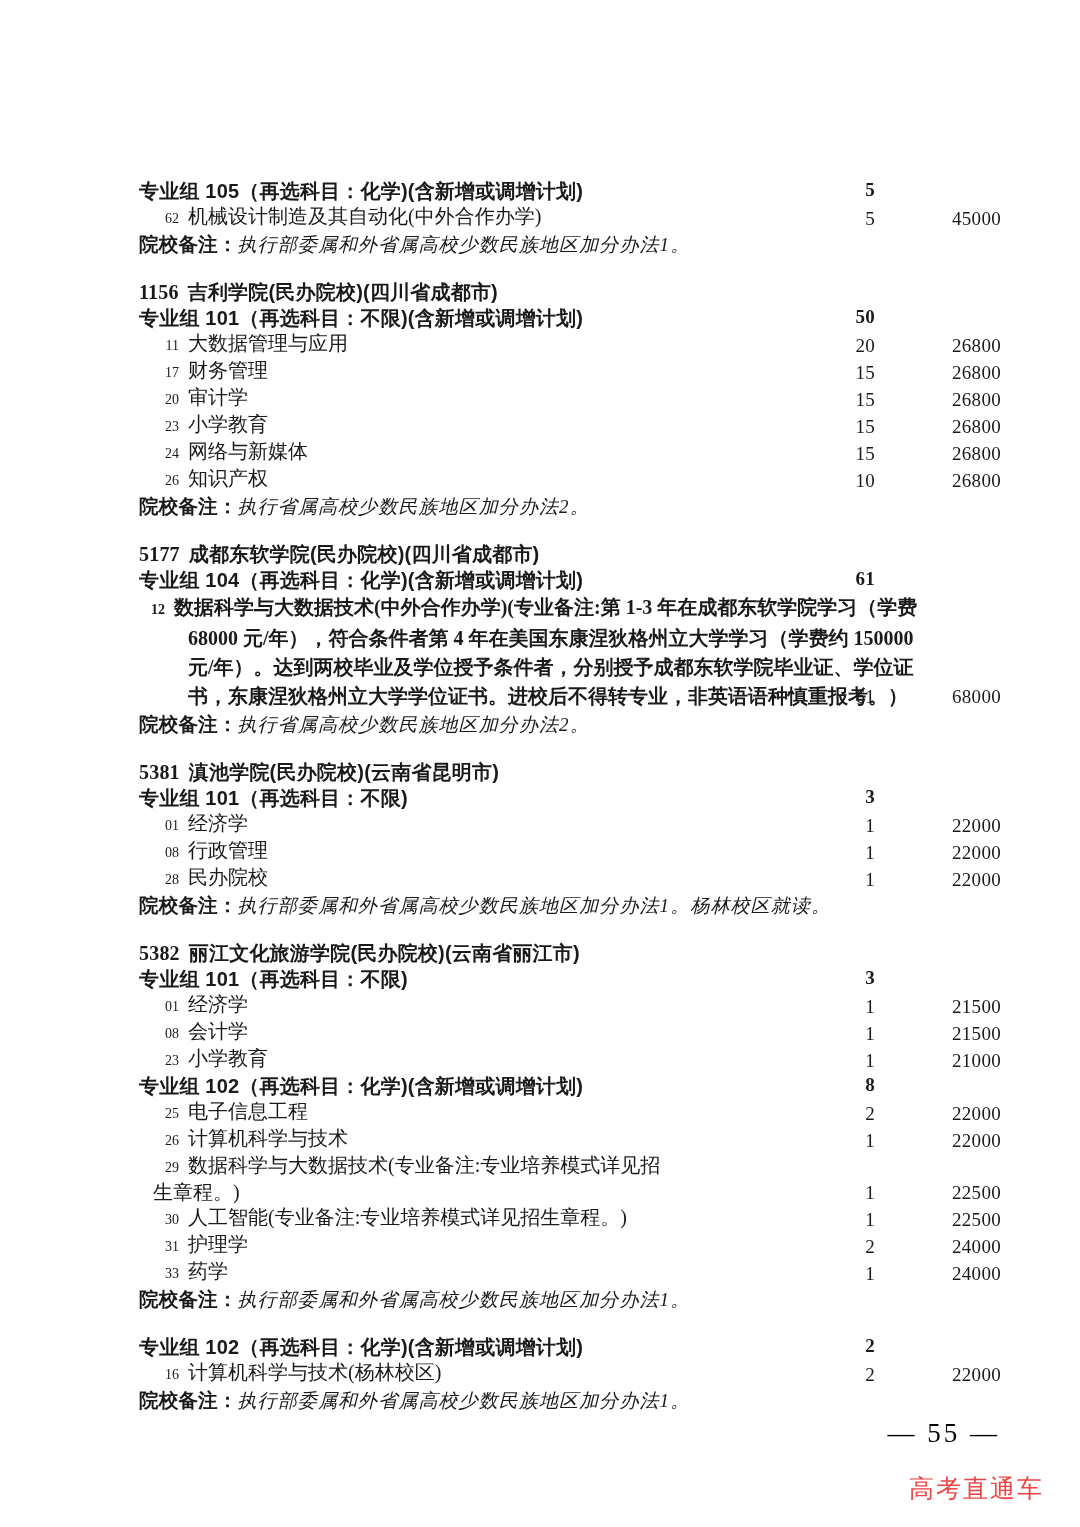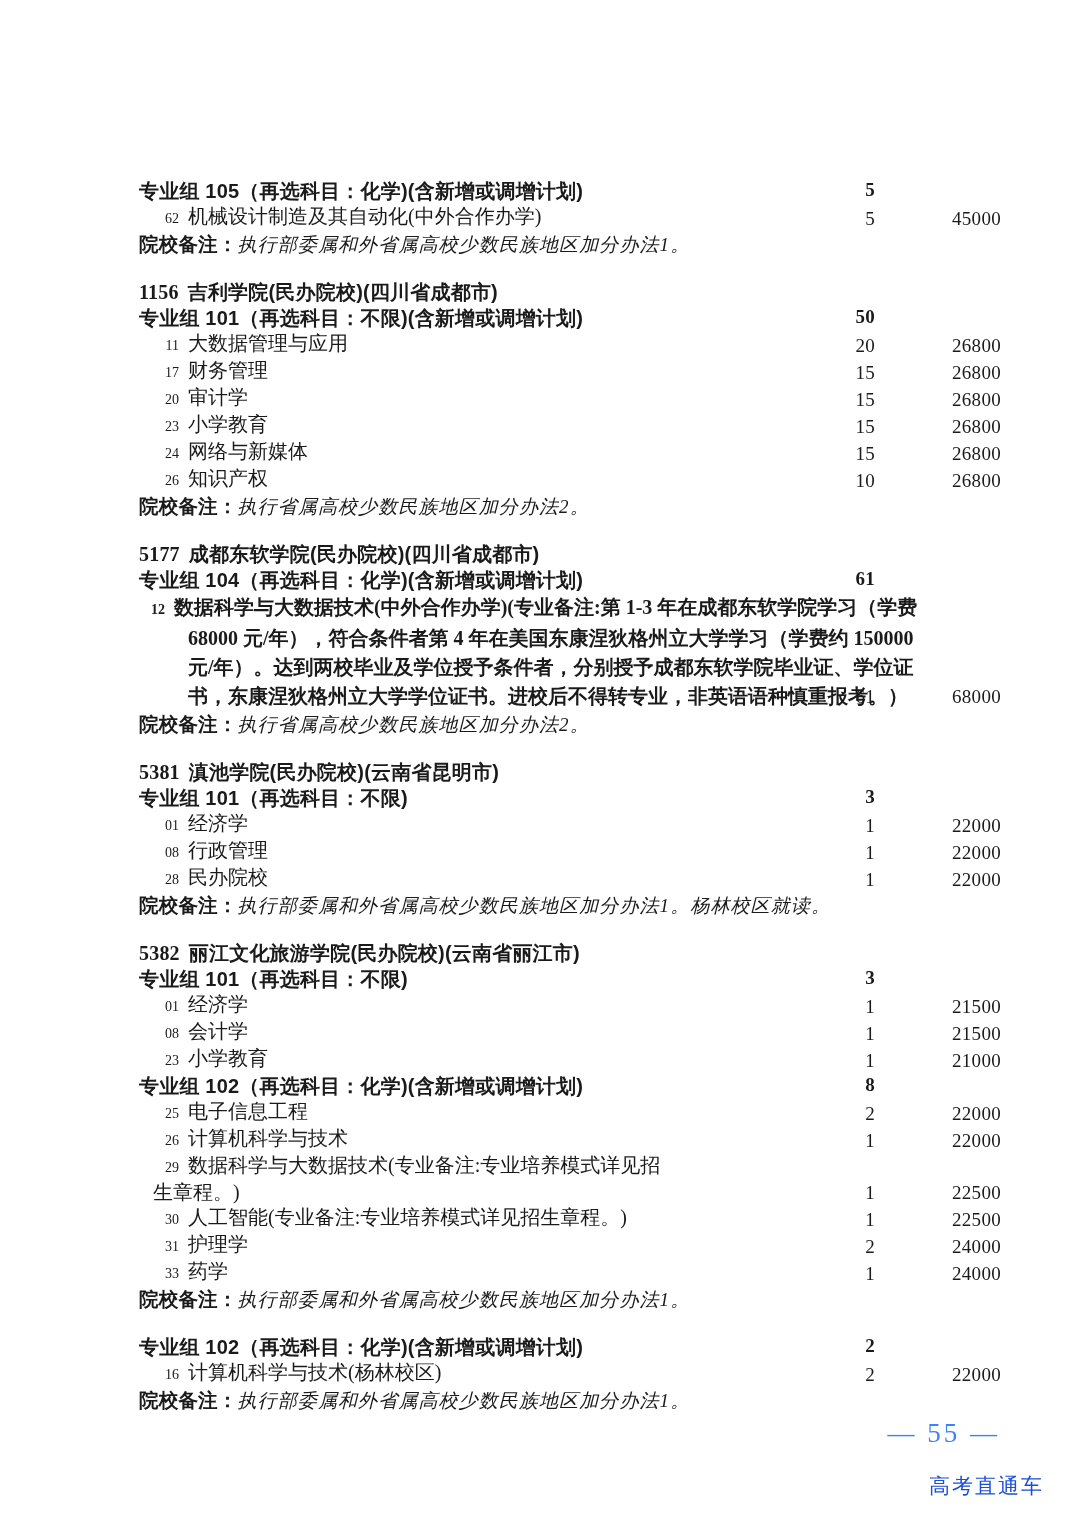--- a/index.html
+++ b/index.html
@@ -132,31 +132,31 @@
 
   
   #pagenum {
     position: absolute;
     left: 0;
     top: 1418px;
     width: 1000px;
     text-align: right;
     font-family: "Liberation Serif", "DejaVu Serif", serif;
     font-size: 27px;
-    color: #3b82f6;
+    color: #000000;
     letter-spacing: 3px;
   }
   #watermark {
     position: absolute;
     left: 0;
     top: 1472px;
     width: 1044px;
     text-align: right;
-    font-size: 21px;
-    color: #1d4ed8;
+    font-size: 25px;
+    color: #ef4444;
     letter-spacing: 2px;
   }
 </style>
 </head>
 <body>
 
 <div id="page">
 
   <div id="content">
       <div class="blk">

